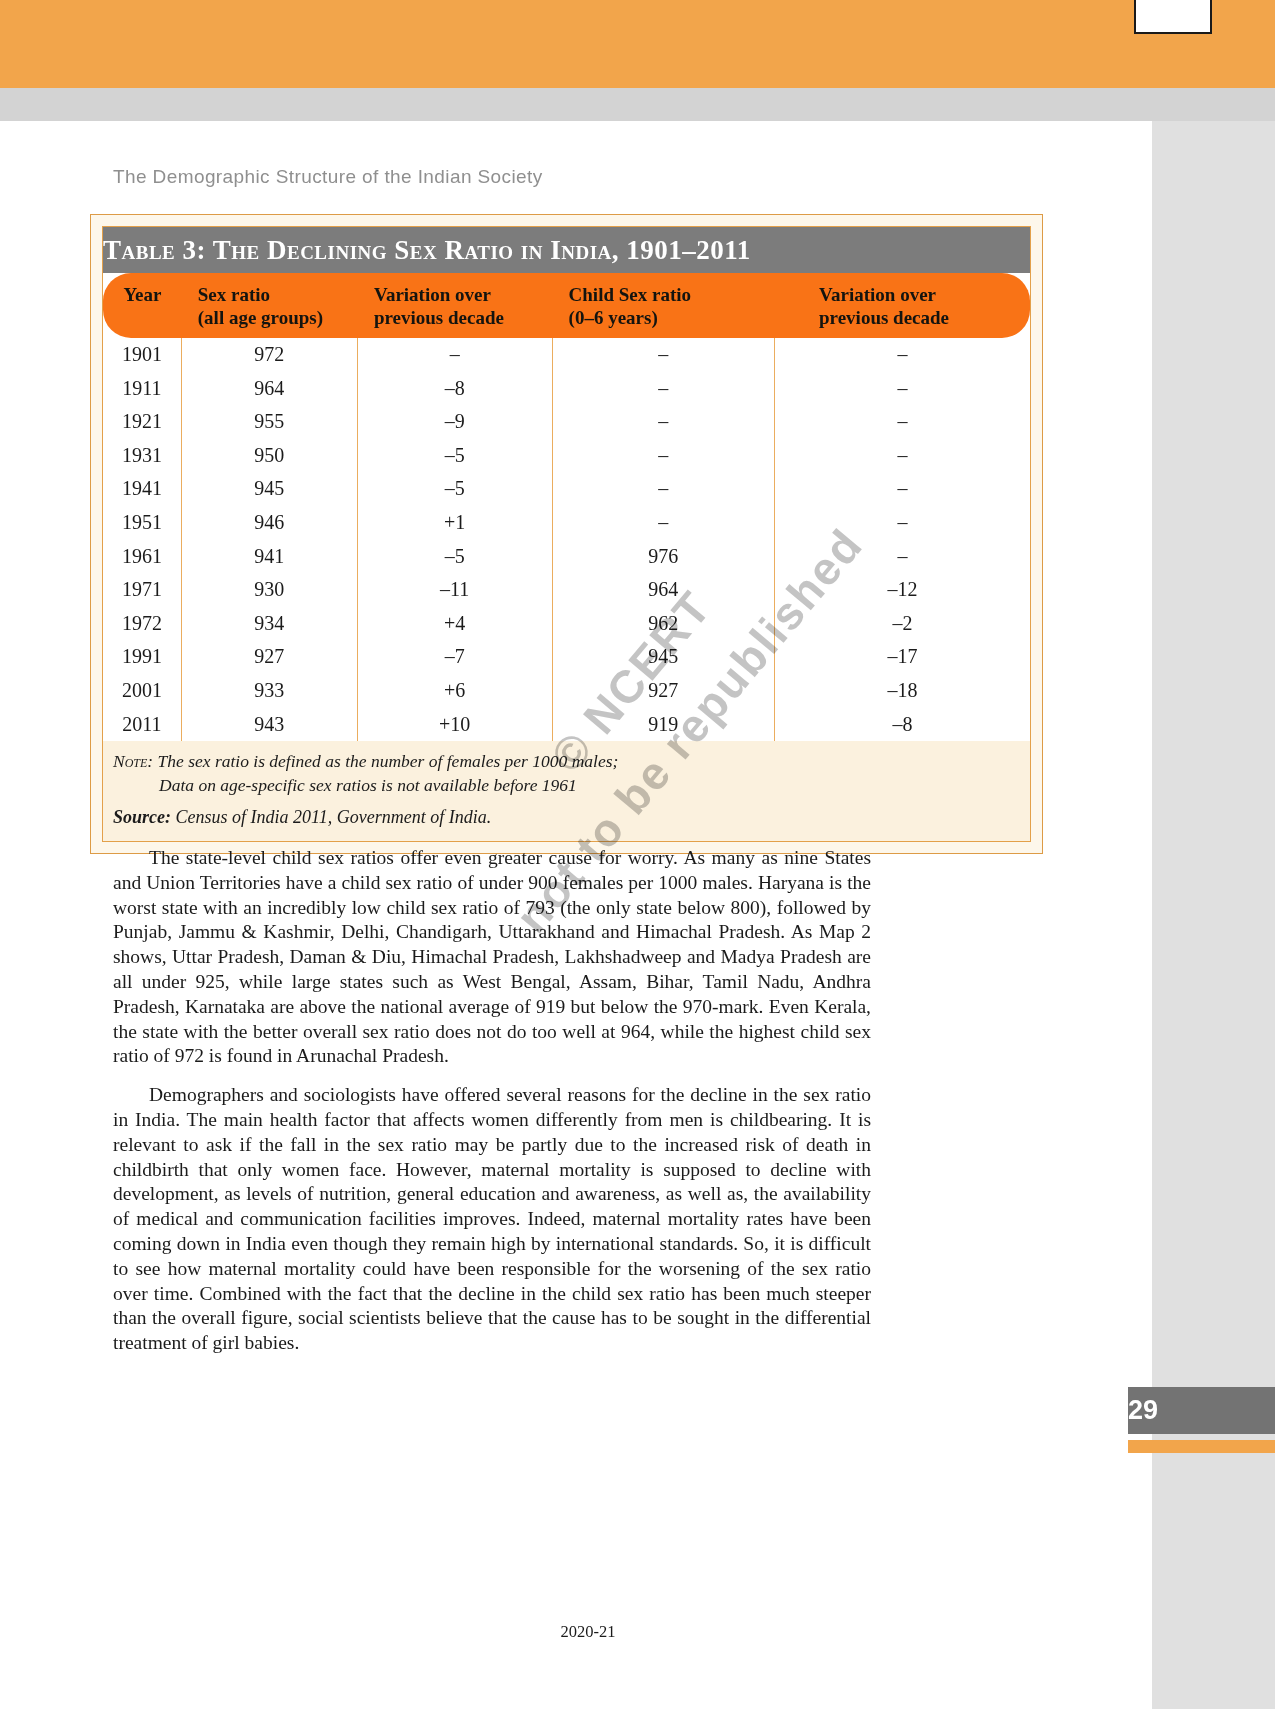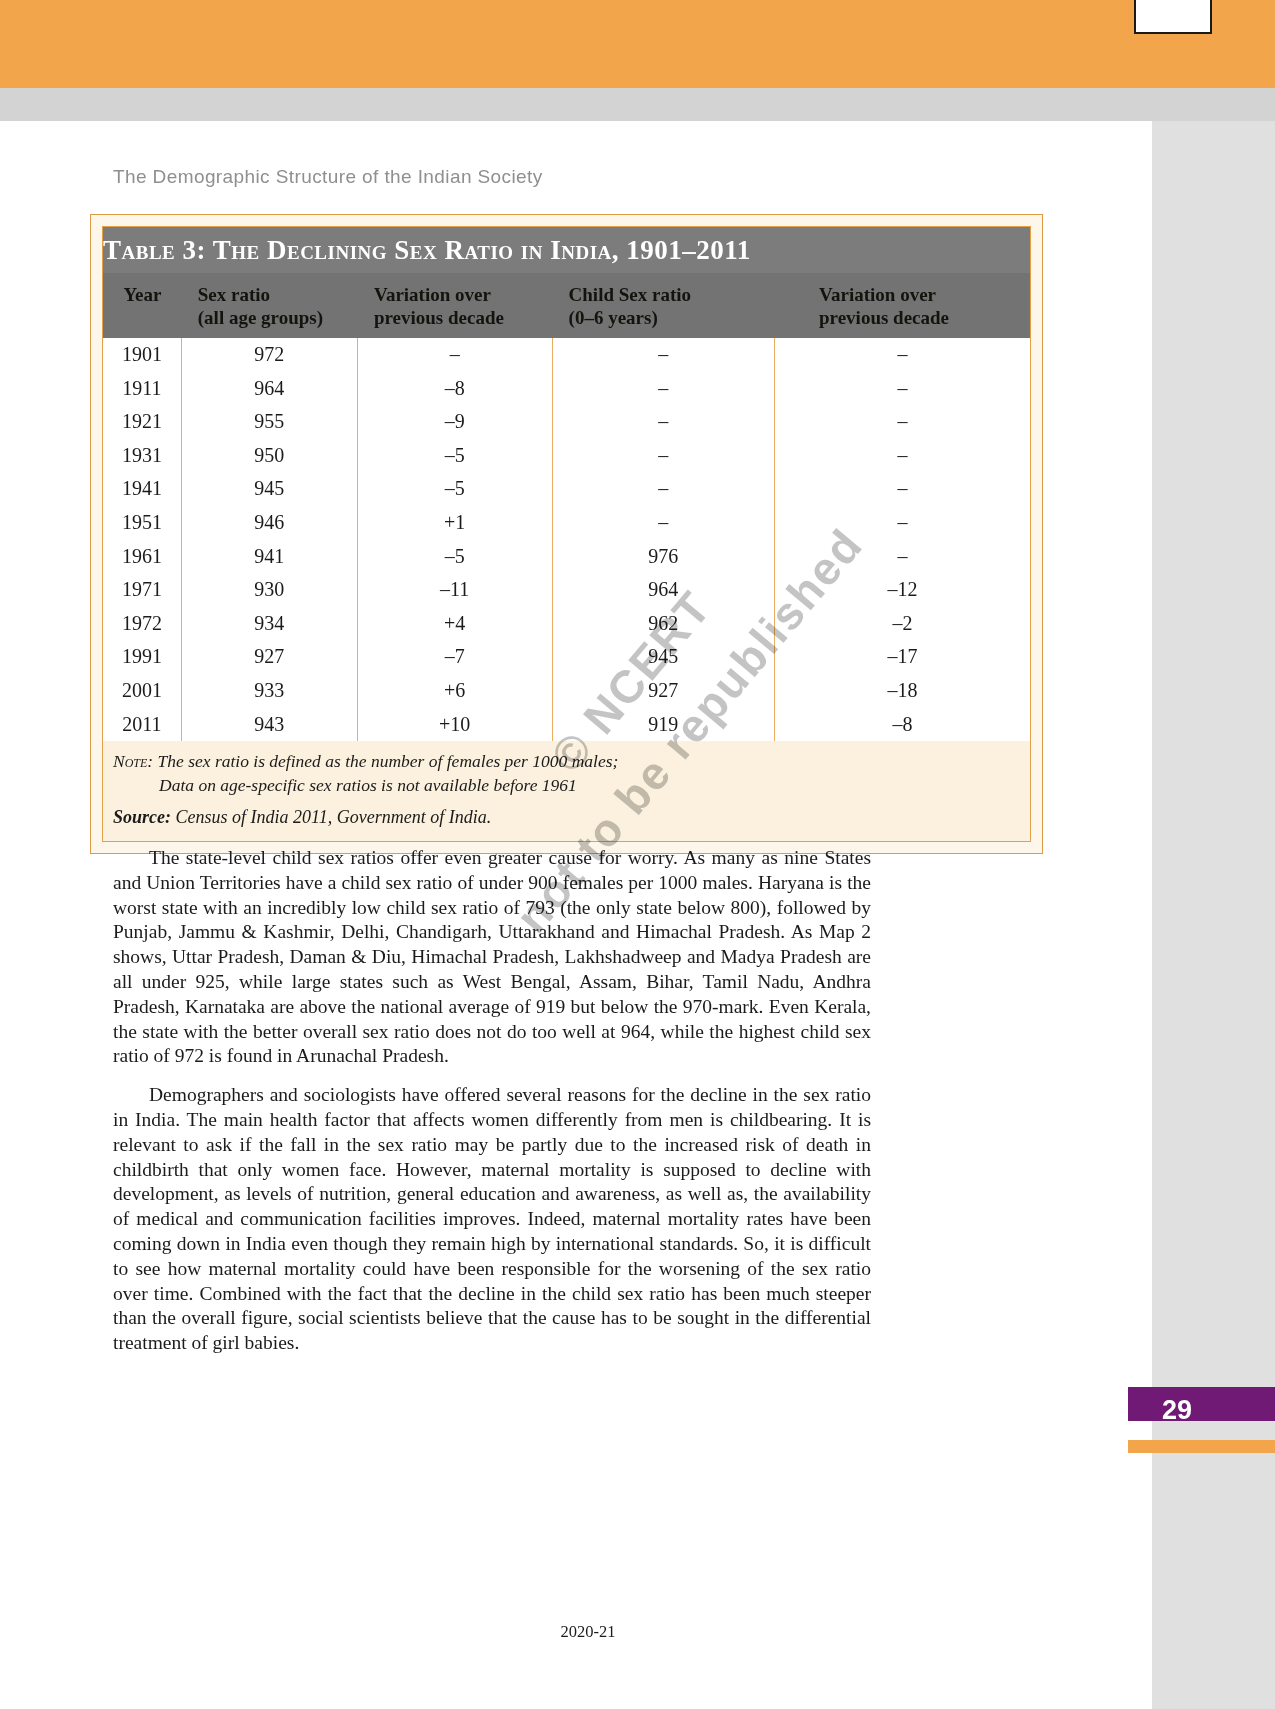--- a/index.html
+++ b/index.html
@@ -29,21 +29,21 @@
   .table-wrap {
     position:absolute; left:90px; top:214px; width:953px;
     border:1px solid #DD9B46; background:#FDF7EB; padding:11px;
   }
   .table-inner { border:1px solid #E3A04A; background:#ffffff; }
   .table-title {
     background:#7C7C7C; color:#ffffff; text-align:left;
     font-variant:small-caps; font-weight:bold; font-size:27px;
     height:46px; line-height:46px; letter-spacing:.5px;
   }
-  .thead { display:flex; background:#737373; }
+  .thead { display:flex; background:#f97316;border-radius:28px; }
   .hcell { padding:10px 6px 9px 16px; font-weight:bold; font-size:19px; line-height:23px; color:#14140f; }
   .hcell .hl { display:block; }
   .c0 { width:8.5%; }
   .c1 { width:19%; }
   .c2 { width:21%; }
   .c3 { width:24%; }
   .c4 { width:27.5%; }
   .hcell.c0 { text-align:center; padding-left:6px; }
   .hcell.c4 { padding-left:44px; }
 
@@ -75,24 +75,24 @@
     position:absolute; left:330px; top:630px; width:660px;
     text-align:center; transform:rotate(-50deg);
     font-family:"Liberation Sans", sans-serif; font-weight:bold;
     font-size:46px; line-height:76px; letter-spacing:2px;
     color:#8a8a8a; opacity:.5; mix-blend-mode:multiply;
     pointer-events:none; z-index:40;
   }
 
   
   .page-badge {
-    position:absolute; left:1128px; top:1387px; width:147px; height:34px;
-    background:#701a75; color:#fff;
+    position:absolute; left:1128px; top:1387px; width:147px; height:47px;
+    background:#737373; color:#fff;
     font-family:"Liberation Sans", sans-serif; font-weight:bold;
-    font-size:27px; line-height:47px; padding-left:34px;
+    font-size:27px; line-height:47px; 
   }
   .page-badge-accent { position:absolute; left:1128px; top:1440px; width:147px; height:13px; background:#F2A54B; }
 
   .footer { position:absolute; left:12px; top:1622px; width:1152px; text-align:center; font-size:16.5px; }
 </style>
 </head>
 <body>
 
 <div>
 

